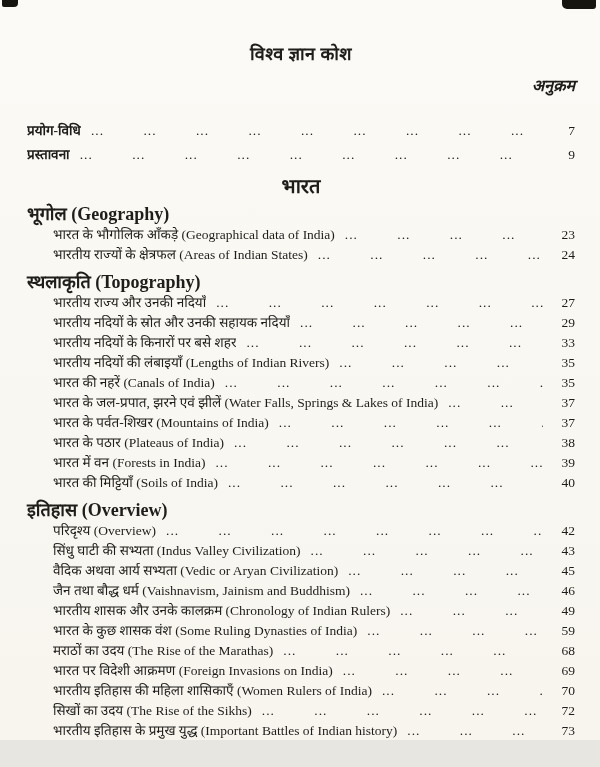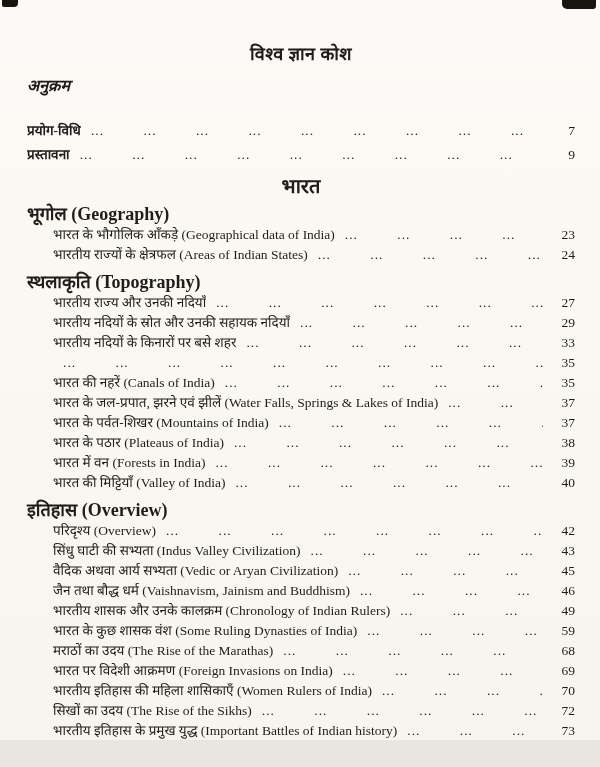--- a/index.html
+++ b/index.html
@@ -26,21 +26,21 @@
   .scan-mark.right { right: 4px; width: 34px; height: 9px; border-radius: 0 0 3px 5px; }
 
   .book-title {
     text-align: center;
     font-size: 18px;
     line-height: 24px;
     font-weight: bold;
     letter-spacing: 0.4px;
   }
   .contents-heading {
-    text-align: left;
+    text-align: right;
     font-size: 16px;
     line-height: 22px;
     margin-top: 9px;
     font-weight: bold;
     font-style: italic;
   }
   .front { margin-top: 22px; }
   .front .row { line-height: 24px; }
   .front .row .label { font-weight: bold; }
   .front .leader::before { content: none; }
@@ -144,20 +144,21 @@
     <span class="label">भारतीय नदियों के स्रोत और उनकी सहायक नदियाँ</span>
     <span class="leader"></span>
     <span class="pagenum">29</span>
   </div>
           <div class="row">
     <span class="label">भारतीय नदियों के किनारों पर बसे शहर</span>
     <span class="leader"></span>
     <span class="pagenum">33</span>
   </div>
           <div class="row">
+    <span class="label">भारतीय नदियों की लंबाइयाँ (Lengths of Indian Rivers)</span>
     <span class="leader"></span>
     <span class="pagenum">35</span>
   </div>
           <div class="row">
     <span class="label">भारत की नहरें (Canals of India)</span>
     <span class="leader"></span>
     <span class="pagenum">35</span>
   </div>
           <div class="row">
     <span class="label">भारत के जल-प्रपात, झरने एवं झीलें (Water Falls, Springs &amp; Lakes of India)</span>
@@ -173,21 +174,21 @@
     <span class="label">भारत के पठार (Plateaus of India)</span>
     <span class="leader"></span>
     <span class="pagenum">38</span>
   </div>
           <div class="row">
     <span class="label">भारत में वन (Forests in India)</span>
     <span class="leader"></span>
     <span class="pagenum">39</span>
   </div>
           <div class="row">
-    <span class="label">भारत की मिट्टियाँ (Valley of India)</span>
+    <span class="label">भारत की मिट्टियाँ (Soils of India)</span>
     <span class="leader"></span>
     <span class="pagenum">40</span>
   </div>
         </div>
   </div>
       <div class="section">
     <div class="section-heading">इतिहास (Overview)</div>
     <div class="section-rows">
           <div class="row">
     <span class="label">परिदृश्य (Overview)</span>

